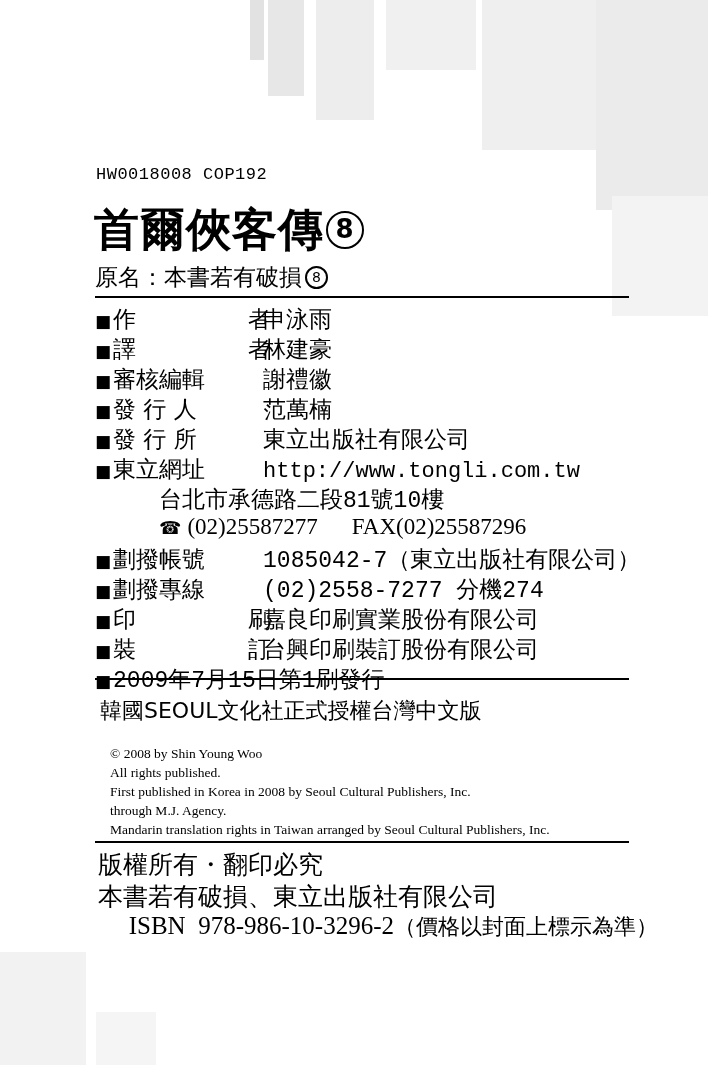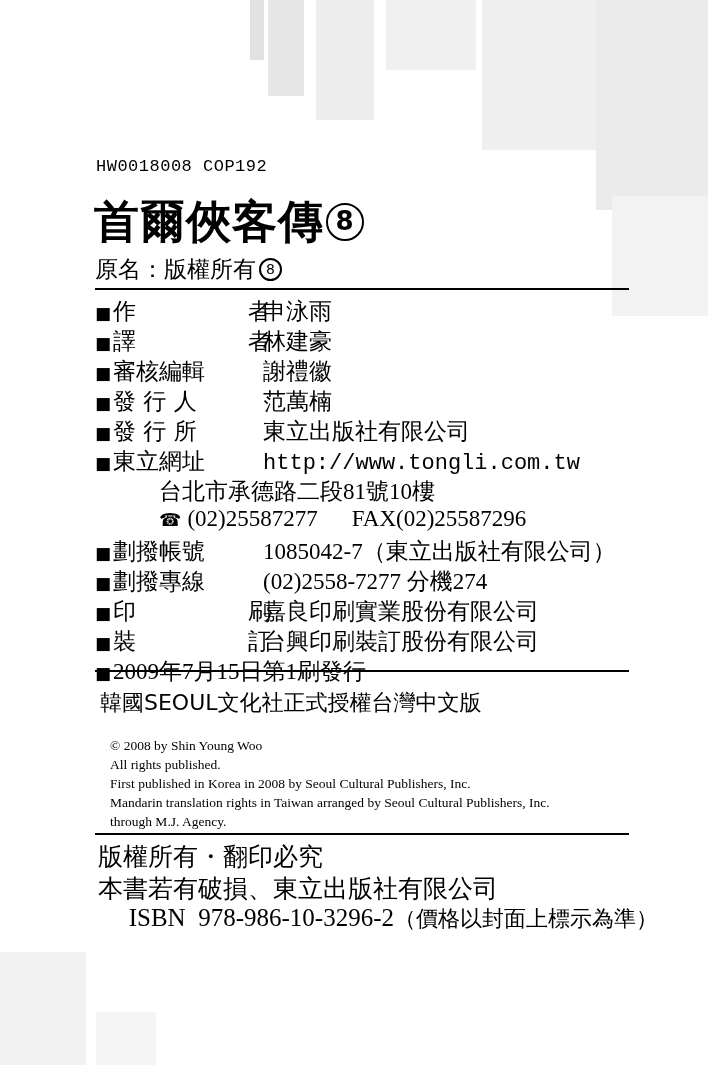--- a/index.html
+++ b/index.html
@@ -34,21 +34,21 @@
   .bg-art .blotch.b3 { left: 386px; top: 0px;   width: 90px;  height: 70px;  background:#f0f0f0; }
   .bg-art .blotch.b4 { left: 482px; top: 0px;   width: 140px; height: 150px; background:#efefef; }
   .bg-art .blotch.b5 { left: 596px; top: 0px;   width: 112px; height: 210px; background:#ebebeb; }
   .bg-art .blotch.b6 { left: 612px; top: 196px; width: 96px;  height: 120px; background:#f3f3f3; }
   .bg-art .blotch.b7 { left: 0px;   top: 952px; width: 86px;  height: 113px; background:#f2f2f2; }
   .bg-art .blotch.b8 { left: 96px;  top: 1012px;width: 60px;  height: 53px;  background:#f5f5f5; }
   .bg-art .blotch.b9 { left: 250px; top: 0px;   width: 14px;  height: 60px;  background:#e2e2e2; }
 
   .page {
     position: absolute;
-    left: 0; top: 0;
+    left: 0; top: 8px;
     width: 708px;
     height: 755px;
   }
 
   .code-line {
     position: absolute;
     left: 96px;
     top: 157px;
     font-family: "Liberation Mono", monospace;
     font-size: 17px;
@@ -129,21 +129,21 @@
   }
   .clabel {
     width: 150px;
     font-size: 23px;
     font-family: "DejaVu Sans", sans-serif;
     letter-spacing: 0px;
   }
   .clabel.sp2 { letter-spacing: 22px; }
   .cvalue {
     font-size: 23px;
-    font-family: Liberation Serif, serif;
+    font-family: Liberation Mono, monospace;
   }
   .cvalue.mono {
     font-family: "Liberation Mono", monospace;
     font-size: 22px;
     letter-spacing: 0px;
   }
   .cvalue.serifnum {
     font-family: "Liberation Serif", serif;
     font-size: 23px;
   }
@@ -220,21 +220,21 @@
 
 <div class="page">
 
   <div class="code-line">HW0018008 COP192</div>
 
   <div class="title-cjk">
     <span>首爾俠客傳</span><span class="vol">8</span>
   </div>
 
   <div class="subtitle">
-    <span>原名：版權所有</span><span class="vol-s">8</span>
+    <span>原名：本書若有破損</span><span class="vol-s">8</span>
   </div>
 
   <div class="rule top"></div>
 
   <div class="credits">
 
     <div class="crow">
       <span class="sq">■</span>
       <span class="clabel sp2">作　　者</span>
       <span class="cvalue">申泳雨</span>
@@ -310,22 +310,22 @@
   </div>
 
   <div class="rule bottom"></div>
 
   <div class="license-line">韓國SEOUL文化社正式授權台灣中文版</div>
 
   <div class="copyright">
     <div>© 2008 by  Shin Young Woo</div>
     <div>All rights published.</div>
     <div>First published  in Korea in 2008 by Seoul  Cultural Publishers, Inc.</div>
+    <div>through M.J. Agency.</div>
     <div>Mandarin translation rights in Taiwan arranged by Seoul Cultural Publishers, Inc.</div>
-    <div>through M.J. Agency.</div>
   </div>
 
   <div class="rule2"></div>
 
   <div class="footer">
     <div class="frow">版權所有・翻印必究</div>
     <div class="frow">本書若有破損、東立出版社有限公司</div>
     <div class="frow isbn"><span>ISBN</span>&nbsp;&nbsp;<span>978-986-10-3296-2</span><span class="paren">（價格以封面上標示為準）</span></div>
   </div>
 

